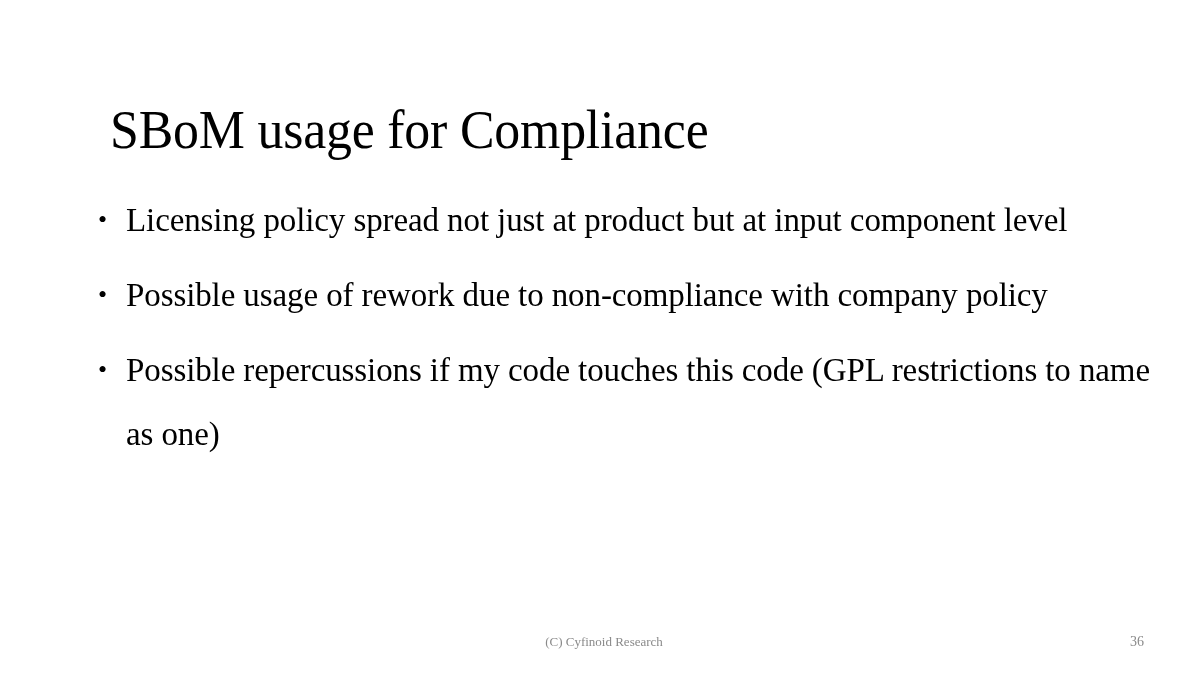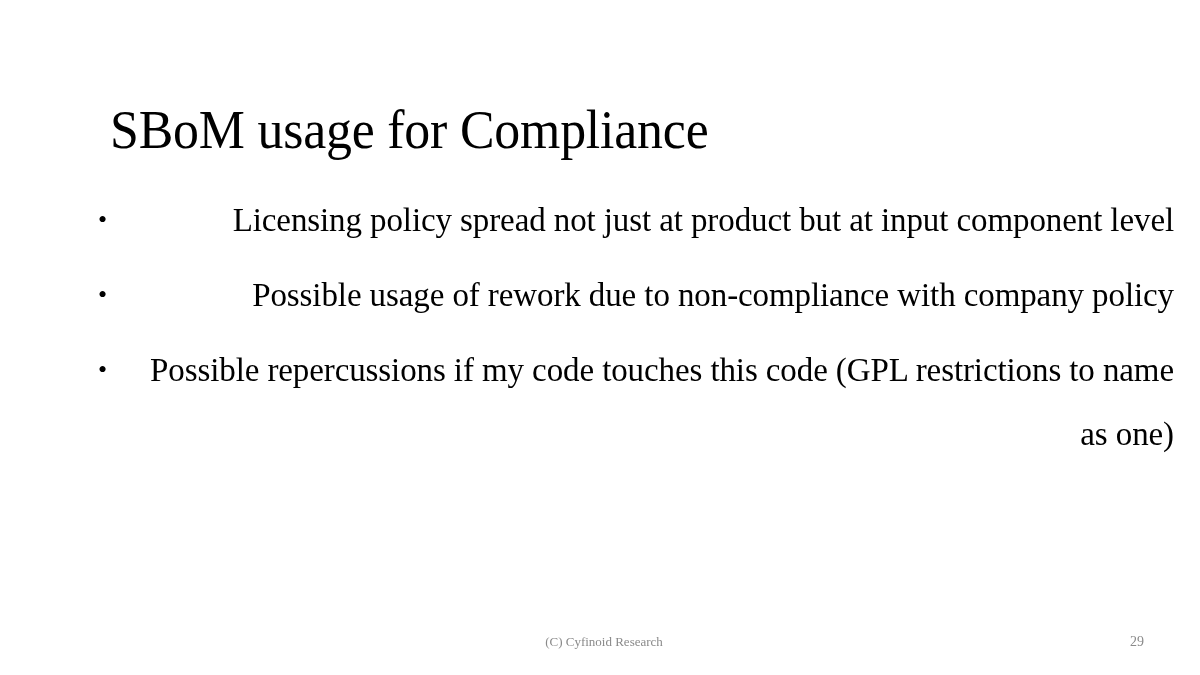--- a/index.html
+++ b/index.html
@@ -57,21 +57,20 @@
     left: 4px;
     top: 0;
     width: 20px;
     line-height: 64px;
     font-size: 26px;
     color: #000000;
     text-align: left;
   }
   .bullet-text {
     display: block;
-    text-align: right;
   }
   .footer {
     position: absolute;
     left: 0;
     top: 632px;
     width: 1200px;
     height: 24px;
   }
   .footer-note {
     position: absolute;
@@ -113,16 +112,16 @@
 
     <li class="bullet-item">
       <span class="bullet-marker">•</span>
       <span class="bullet-text">Possible repercussions if my code touches this code (GPL restrictions to name as one)</span>
     </li>
 
   </ul>
 
   <div class="footer">
     <div class="footer-note">(C) Cyfinoid Research</div>
-    <div class="slide-number">29</div>
+    <div class="slide-number">36</div>
   </div>
 
 </div>
 
 </body></html>

